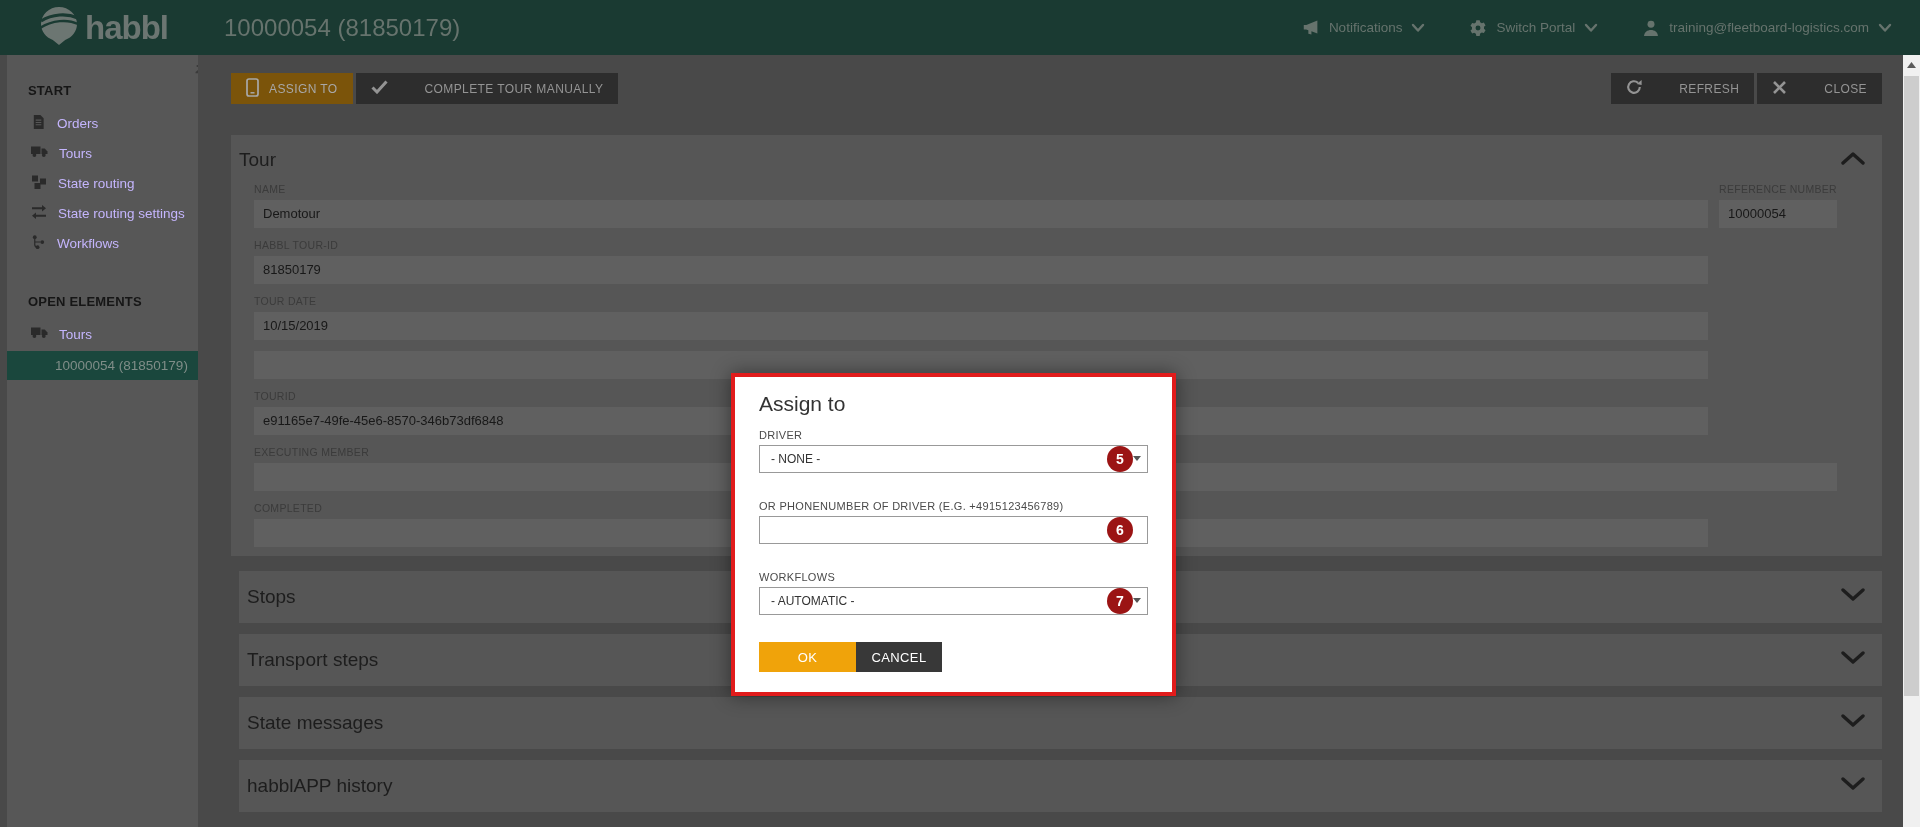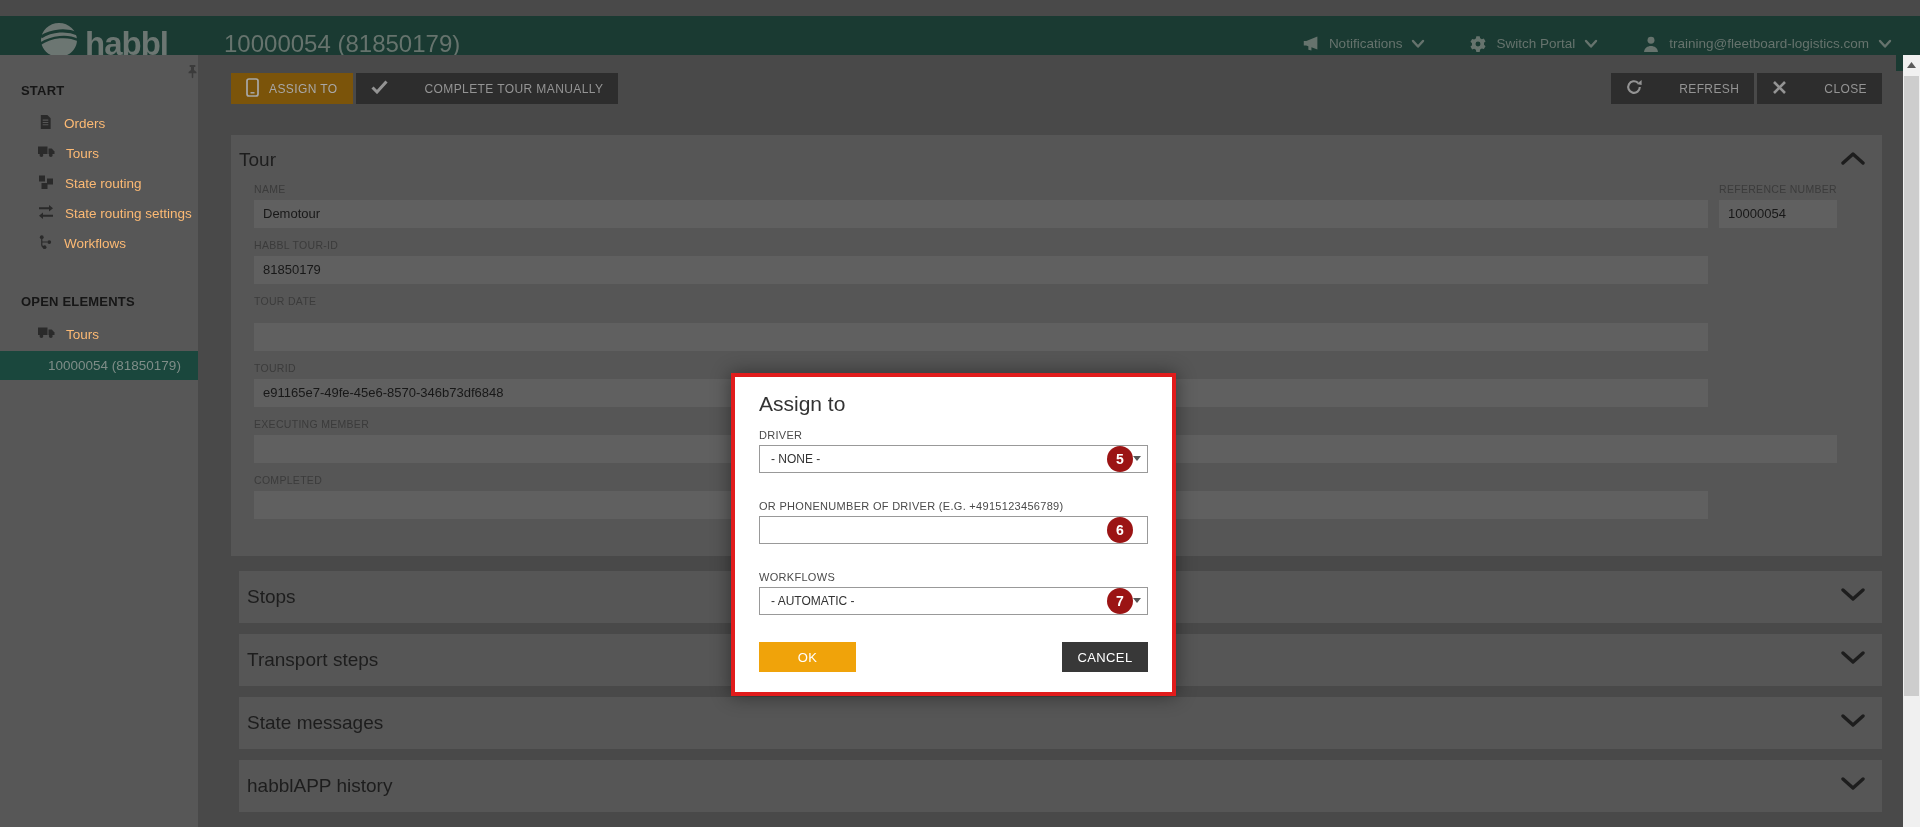--- a/index.html
+++ b/index.html
@@ -1,36 +1,36 @@
 <!DOCTYPE html>
 <html><head>
 <meta charset="utf-8">
 <style>
   * { margin:0; padding:0; box-sizing:border-box; }
   html,body { background:#2a2a2a; }
   body { font-family:"Liberation Sans", sans-serif; }
   .app { position:relative; width:1920px; height:827px; overflow:hidden; background:#494949; }
 
   
-  .header { position:absolute; left:0; top:16px; width:1920px; height:55px; background:#1a3a32;
+  .header { position:absolute; left:0; top:0; width:1920px; height:55px; background:#1a3a32;
             display:flex; align-items:center; }
   .logo { display:flex; align-items:center; gap:7px; margin-left:40px; color:#6c7672; }
   .logo-text { font-size:33px; font-weight:bold; letter-spacing:-1px; color:#6c7672; }
   .header-title { margin-left:56px; font-size:24px; font-weight:400; color:#66736d; }
   .header-right { margin-left:auto; display:flex; align-items:flex-start; gap:44px; padding-right:28px; color:#66736d; }
   .hmenu { display:flex; align-items:center; gap:9px; font-size:13.5px; cursor:pointer; }
   .hmenu svg { display:block; }
 
   
-  .sidebar { position:absolute; left:0; top:55px; width:214px; height:772px; background:#575757; }
+  .sidebar { position:absolute; left:7px; top:55px; width:214px; height:772px; background:#575757; }
   .pin { position:absolute; right:14px; top:8px; color:#3b3b3b; }
   .side-title { padding:28px 0 10px 21px; font-size:13px; font-weight:bold; color:#161616; letter-spacing:0.2px; }
   .side-title.second { padding-top:36px; }
-  .side-item { display:flex; align-items:center; gap:11px; height:30px; padding-left:38px;
-               font-size:13.5px; color:#fdba74; cursor:pointer; }
+  .side-item { display:flex; align-items:center; gap:11px; height:30px; padding-left:24px;
+               font-size:13.5px; color:#c4b5fd; cursor:pointer; }
   .side-item svg { color:#2a2a2a; flex:none; }
   .side-item.selected { background:#1a473d; color:#7f8d88; height:29px; padding-left:48px; margin-top:2px; }
 
   
   .main { position:absolute; left:198px; top:55px; width:1698px; height:772px; background:#494949;
           padding:18px 14px 0 33px; }
   .toolbar { display:flex; align-items:center; height:31px; }
   .tb-btn { display:flex; align-items:center; gap:10px; height:31px; padding:0 15px;
             font-size:12px; letter-spacing:0.4px; cursor:pointer; border:none; }
   .tb-assign { background:#7b540a; color:#a8a8a8; }
@@ -70,21 +70,21 @@
   .m-field { position:relative; margin-bottom:27px; }
   .m-select, .m-input { width:100%; height:28px; border:1px solid #999999; background:#ffffff;
            font-size:12px; color:#333333; line-height:26px; padding-left:11px;
            font-family:"Liberation Sans", sans-serif; }
   .m-arrow { position:absolute; right:7px; top:11px; width:0; height:0;
              border-left:4px solid transparent; border-right:4px solid transparent;
              border-top:5px solid #555; }
   .badge { position:absolute; right:15px; top:50%; transform:translateY(-50%);
            width:26px; height:26px; border-radius:50%; background:#9b1414; color:#ffffff;
            font-size:14px; font-weight:bold; display:flex; align-items:center; justify-content:center; }
-  .m-buttons { display:flex; justify-content:space-between; margin-top:17px; }
+  .m-buttons { display:flex; margin-top:17px; }
   .btn-ok { width:97px; height:30px; background:#f0a30a; color:#ffffff; border:none;
             font-size:13px; letter-spacing:0.4px; cursor:pointer; font-family:"Liberation Sans", sans-serif; }
   .btn-cancel { width:86px; height:30px; background:#383838; color:#ffffff; border:none;
             font-size:13px; letter-spacing:0.4px; cursor:pointer; font-family:"Liberation Sans", sans-serif; }
 </style>
 </head>
 <body>
 
 <div class="app">
 
@@ -278,20 +278,21 @@
             <div class="flabel">REFERENCE NUMBER</div>
             <div class="finput">10000054</div>
           </div>
           <div>
             <div class="flabel">HABBL TOUR-ID</div>
             <div class="finput">81850179</div>
           </div>
 
           <div class="cell-full">
             <div class="flabel">TOUR DATE</div>
+            <div class="finput">10/15/2019</div>
           </div>
 
           <div class="cell-full">
             <div class="finput"></div>
           </div>
 
           <div class="cell-full">
             <div class="flabel">TOURID</div>
             <div class="finput">e91165e7-49fe-45e6-8570-346b73df6848</div>
           </div>

